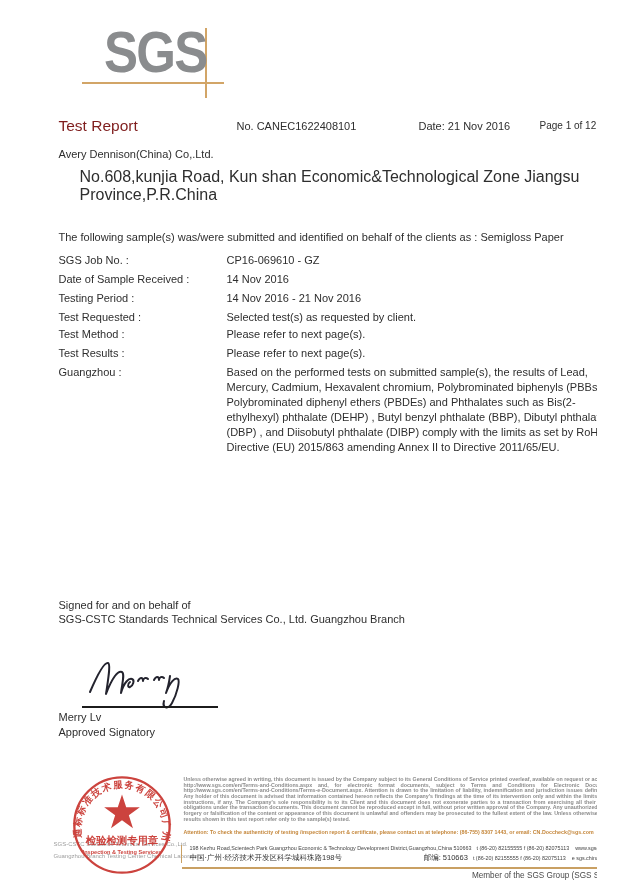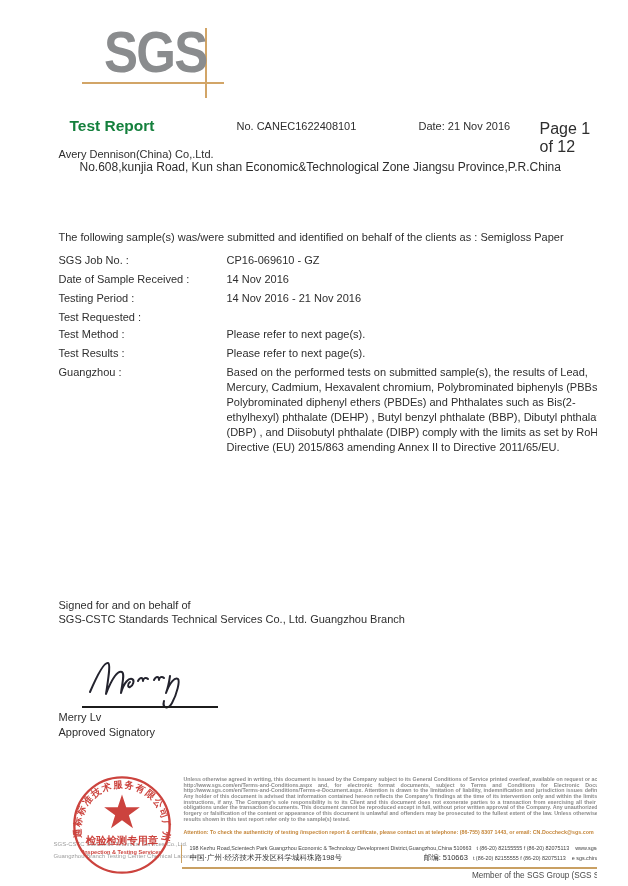--- a/index.html
+++ b/index.html
@@ -15,28 +15,28 @@
   .logo-text {
     position:absolute; left:24px; top:2px;
     font-size:58px; font-weight:bold; color:#8a8c8e;
     letter-spacing:-2px; transform:scaleX(0.88); transform-origin:left top;
     line-height:60px;
   }
   .logo-hline { position:absolute; left:2px; top:62px; width:142px; height:2px; background:#d2a567; }
   .logo-vline { position:absolute; left:125px; top:8px; width:2px; height:70px; background:#d2a567; }
 
   
-  .hdr-title { position:absolute; left:38px; top:117px; font-size:15.5px; font-weight:bold; color:#15803d; }
+  .hdr-title { position:absolute; left:27px; top:117px; font-size:15.5px; font-weight:normal; color:#7f1d1d; }
   .hdr-no    { position:absolute; left:205px; top:120px; font-size:11px; }
   .hdr-date  { position:absolute; left:387px; top:120px; font-size:11px; }
-  .hdr-page  { position:absolute; left:508px; top:120px; font-size:16px; }
+  .hdr-page  { position:absolute; left:508px; top:120px; font-size:10px; }
 
   
   .client-name { position:absolute; left:27px; top:148px; font-size:11px; }
-  .client-addr { position:absolute; left:27px; top:160px; font-size:12px;padding-left:21px; }
+  .client-addr { position:absolute; left:27px; top:168px; font-size:16px;padding-left:21px; }
 
   
   .sample-line { position:absolute; left:27px; top:231px; font-size:11px; }
   .fields { position:absolute; left:27px; top:253px; width:565px; }
   .frow { display:flex; align-items:flex-start; margin-bottom:4px; }
   .frow .lbl { width:168px; flex:0 0 168px; font-size:11px; line-height:15px; }
   .frow .val { flex:1; font-size:11px; line-height:15px; max-width:397px; }
   .frow.gap-sm { margin-bottom:2px; }
   .frow.gap-lg { margin-top:4px; }
   .frow.conclusion { margin-top:4px; }
@@ -108,20 +108,21 @@
     <div class="frow">
       <div class="lbl">Date of Sample Received :</div>
       <div class="val">14 Nov 2016</div>
     </div>
     <div class="frow">
       <div class="lbl">Testing Period :</div>
       <div class="val">14 Nov 2016 - 21 Nov 2016</div>
     </div>
     <div class="frow gap-sm">
       <div class="lbl">Test Requested :</div>
+      <div class="val">Selected test(s) as requested by client.</div>
     </div>
     <div class="frow">
       <div class="lbl">Test Method :</div>
       <div class="val">Please refer to next page(s).</div>
     </div>
     <div class="frow gap-lg">
       <div class="lbl">Test Results :</div>
       <div class="val">Please refer to next page(s).</div>
     </div>
     <div class="frow conclusion">

